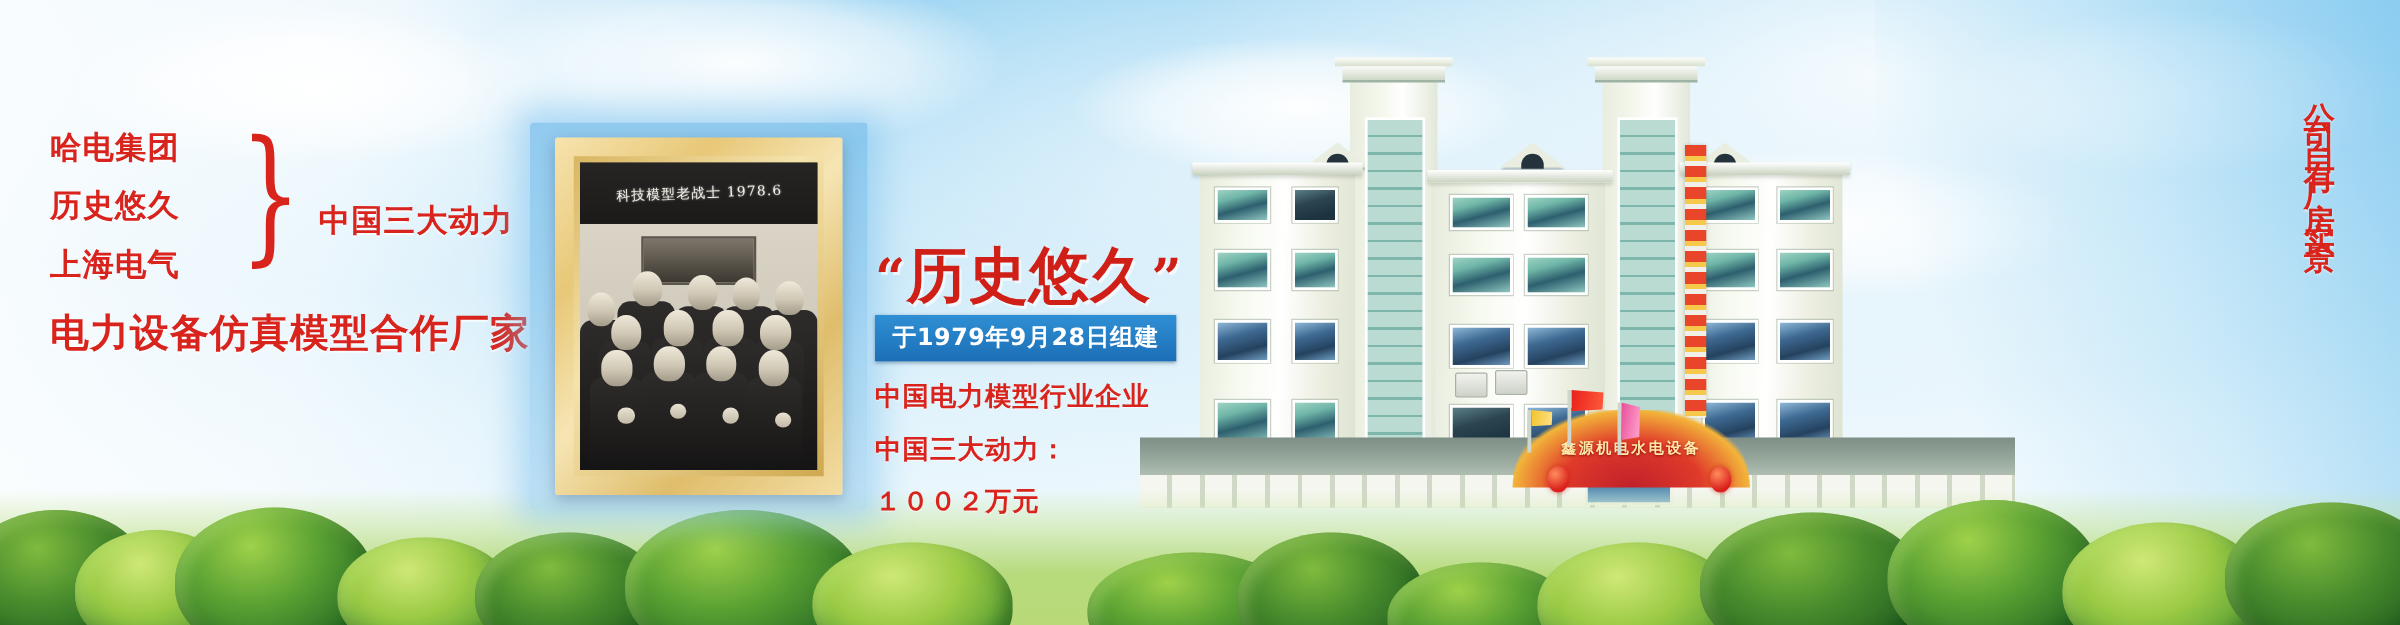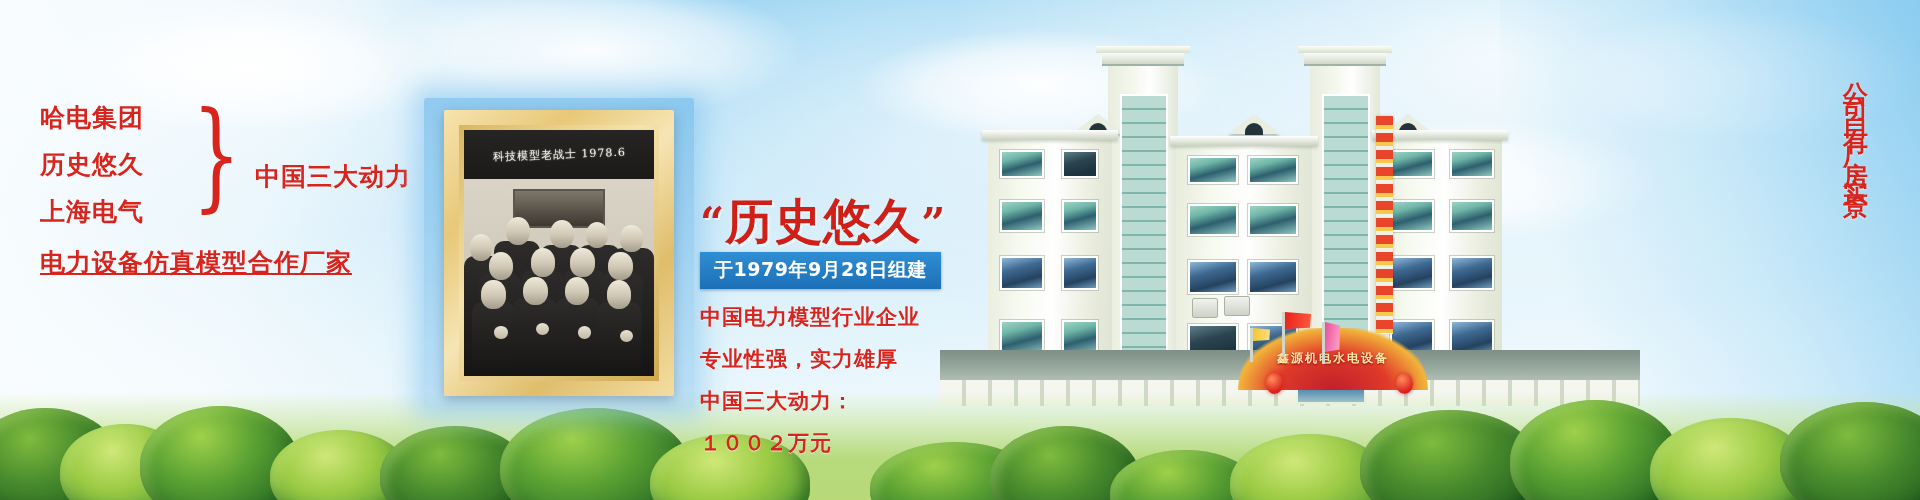--- a/index.html
+++ b/index.html
@@ -27,21 +27,21 @@
   .haze-left {
     position:absolute; left:0; top:0; width:620px; height:500px;
     background:linear-gradient(105deg, rgba(255,255,255,.92) 0%, rgba(255,255,255,.62) 42%, rgba(255,255,255,0) 78%);
   }
   .sky-right-deep {
     position:absolute; right:0; top:0; width:420px; height:440px;
     background:linear-gradient(250deg, rgba(120,196,238,.75) 0%, rgba(150,212,243,.35) 45%, rgba(255,255,255,0) 80%);
   }
 
   
-  .building-wrap { position:absolute; left:980px; top:52px; width:620px; height:348px; }
+  .building-wrap { position:absolute; left:952px; top:52px; width:620px; height:348px; }
   .tower { position:absolute; background:linear-gradient(90deg,#e9eddf 0%,#f4f7ec 35%,#ffffff 60%,#e2e8d8 100%); }
   .tower-cap {
     position:absolute; height:14px;
     background:linear-gradient(180deg,#ffffff,#cfd8c6);
     border-bottom:2px solid #9fb3a4;
   }
   .tower-cap:after{
     content:""; position:absolute; left:-6px; right:-6px; top:-6px; height:7px;
     background:linear-gradient(180deg,#fdfdf8,#d8e0ce);
   }
@@ -151,24 +151,23 @@
     color:#d8241c; font-size:96px; line-height:.95; font-weight:400;
     transform:scaleY(1.22) scaleX(.8); transform-origin:left top;
     font-family:"DejaVu Serif","Liberation Serif",serif;
   }
   .three-power {
     position:absolute; left:215px; top:55px;
     color:#d8241c; font-size:25px; font-weight:bold; letter-spacing:1px;
     text-shadow:0 1px 1px rgba(255,255,255,.75);
   }
   .coop {
-    margin-top:4px; color:#d8241c; font-size:25px; font-weight:bold;
+    margin-top:4px; color:#d8241c; font-size:31px; font-weight:bold;
     letter-spacing:1px; white-space:nowrap;
     text-shadow:0 1px 1px rgba(255,255,255,.75);
-    text-decoration:underline;
   }
 
   
   .title {
     position:absolute; left:0; right:0; top:14px; text-align:center;
     color:#d7201a; font-size:45px; font-weight:bold; letter-spacing:2px;
     text-shadow:2px 2px 0 rgba(255,255,255,.55), 0 2px 5px rgba(120,0,0,.18);
   }
 
   
@@ -414,20 +413,19 @@
       </div>
     </div>
   </div>
 
   <div class="mid">
     <div class="quote">
       <span class="qm">“</span><span>历史悠久</span><span class="qm">”</span>
     </div>
     <div class="blue-tag">于1979年9月28日组建</div>
     <div class="mid-line">中国电力模型行业企业</div>
-    <div class="mid-line">专业性强，实力雄厚</div>
     <div class="mid-line">中国三大动力：</div>
     <div class="mid-line">１００２万元</div>
   </div>
 
   <div class="vert">公司自有厂房实景</div>
 
 </div>
 
 </body></html>

